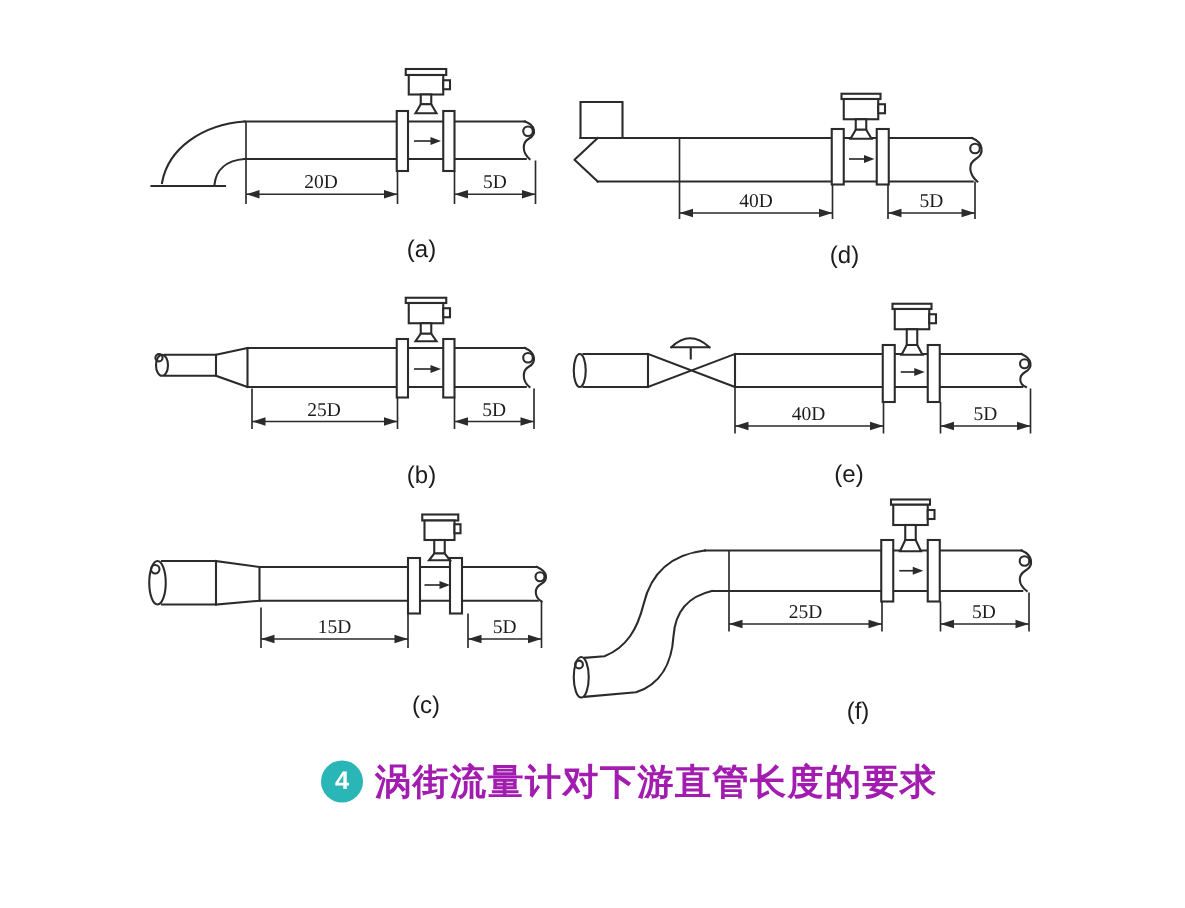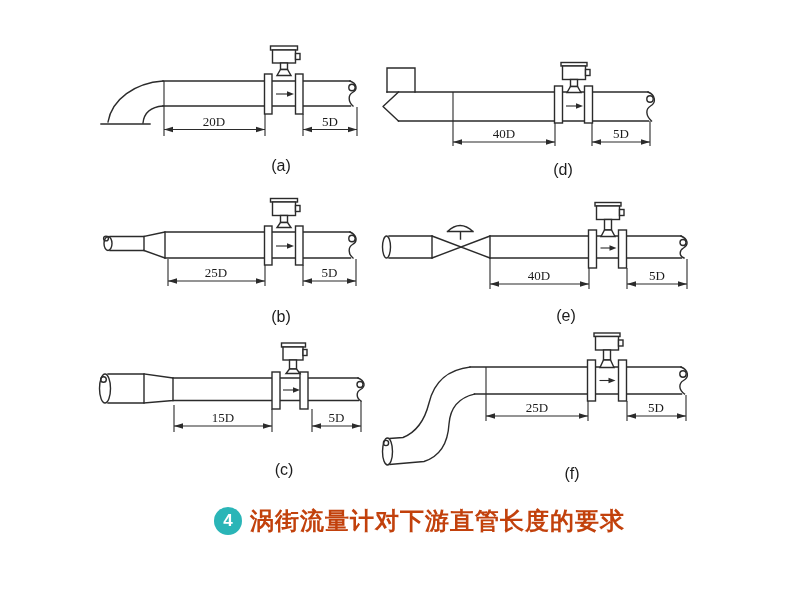--- a/index.html
+++ b/index.html
@@ -8,21 +8,21 @@
   svg.fig{position:absolute;left:0;top:0;}
   .ln{fill:none;stroke:#2b2b2b;stroke-width:1.4;stroke-linejoin:round;stroke-linecap:square;}
   .fw{fill:#ffffff;stroke:#2b2b2b;stroke-width:1.4;}
   .dim{fill:none;stroke:#2b2b2b;stroke-width:1.1;}
   .ah{fill:#2b2b2b;stroke:none;}
   text.dimtxt{font:13px "Liberation Serif",serif;fill:#1c1c1c;text-anchor:middle;}
   text.sub{font:16px "Liberation Sans",sans-serif;fill:#1c1c1c;text-anchor:middle;}
   .caption{position:absolute;left:214px;top:505px;display:flex;align-items:center;gap:8px;}
   .badge{width:28px;height:28px;border-radius:50%;background:#2ab5b7;color:#ffffff;
          font-weight:bold;font-size:17px;line-height:28px;text-align:center;flex:0 0 auto;}
-  .cap-text{color:#c2410c;font-weight:bold;font-size:24px;letter-spacing:1px;white-space:nowrap;}
+  .cap-text{color:#a21caf;font-weight:bold;font-size:24px;letter-spacing:1px;white-space:nowrap;}
 </style>
 </head>
 <body>
 
 <div class="page">
 
 <svg class="fig" width="790" height="605" viewBox="0 0 790 605">
 
   <g>
     <g>

